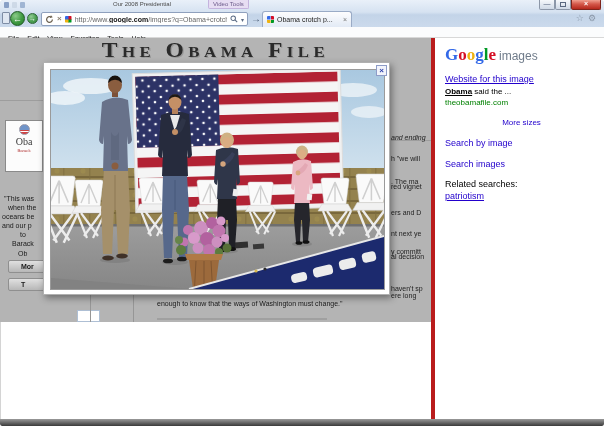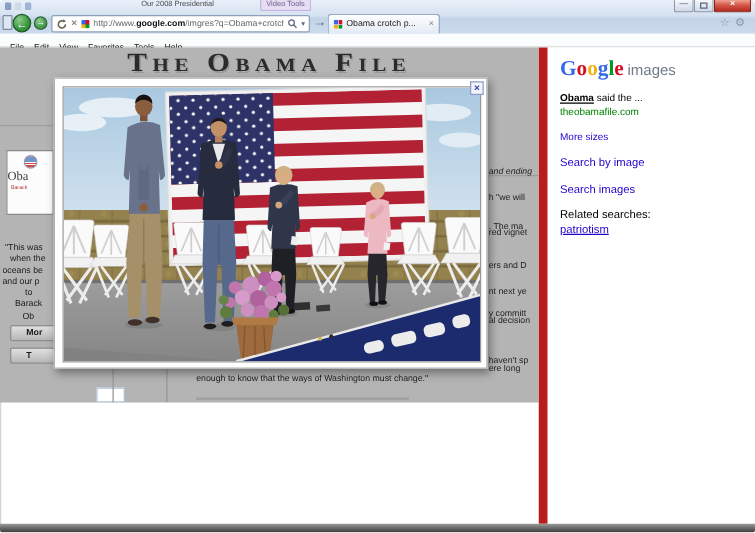--- a/index.html
+++ b/index.html
@@ -56,40 +56,40 @@
   #menubar span { display:inline-block; font-size:7px; color:#1a1a1a; padding:1px 4px; }
 
   
   #pagebg { position:absolute; left:0; top:38px; width:431px; height:284px; background:#b4b4b4; overflow:hidden; }
   .masthead { position:absolute; left:0; top:3px; width:100%; text-align:center;
               font-family:"Liberation Serif", serif; font-weight:bold; font-variant:small-caps;
               font-size:21px; line-height:18px; letter-spacing:4px; color:#2b2b2b;
               transform:scaleX(1.12); text-shadow:1px 1px 0 #9a9a9a; }
   .pg-hline { position:absolute; height:1px; background:#9d9d9d; }
   .logo-box { position:absolute; left:5px; top:82px; width:38px; height:52px; background:#fcfcfc;
-              border:1px solid #8a8a8a; text-align:left; padding-top:3px; }
+              border:1px solid #8a8a8a; text-align:center; padding-top:3px; }
   .sunrise { width:11px; height:11px; margin:0 auto 1px; border-radius:50%; border:1px solid #99a;
              background:linear-gradient(180deg,#6f94c9 0 52%,#fff 52% 60%,#cf4444 60% 68%,#fff 68% 76%,#cf4444 76% 100%); }
   .logo-word { font-family:"Liberation Serif", serif; font-size:10px; color:#3a3a3a; }
   .logo-cap { font-size:5px; color:#b03333; transform:scale(.85); }
   .quote-ln { position:absolute; font-size:7px; color:#1a1a1a; white-space:nowrap; }
   .pg-btn { position:absolute; left:8px; width:78px; height:13px; background:linear-gradient(#e0e0e0,#b7b7b7);
             border:1px solid #8f8f8f; border-radius:2px; font-size:7px; font-weight:bold; color:#1a1a1a;
             line-height:11px; padding-left:12px; }
   .mini-box { position:absolute; left:77px; top:272px; width:23px; height:12px; background:#fff;
               border:1px solid #aebfd4; font-size:6px; color:#4466bb; text-align:center; line-height:10px; }
   .vline { position:absolute; top:255px; width:1px; height:29px; background:#969696; }
   .frag { position:absolute; left:391px; width:42px; font-size:7px; color:#222; white-space:nowrap; }
   .frag.i { font-style:italic; }
   .bottom-ln { position:absolute; left:157px; top:262px; font-size:7px; color:#1a1a1a; white-space:nowrap; }
   .clip-bar { position:absolute; left:157px; top:280px; width:170px; height:2px; background:#8f8f8f; opacity:.55; }
 
   
   #gpanel { position:absolute; left:431px; top:38px; width:173px; height:381px; background:#fff;
-            border-left:7px solid #b91c1c; padding:7px 6px 0 10px; font-size:8px; color:#000; }
+            border-left:4px solid #b91c1c; padding:7px 6px 0 10px; font-size:8px; color:#000; }
   .glogo { margin-bottom:9px; }
   .glogo .gl { font-family:"Liberation Serif", serif; font-weight:bold; font-size:17px; }
   .c-blue{color:#3369E8}.c-red{color:#D50F25}.c-yel{color:#EEB211}.c-grn{color:#009925}
   .glogo .gsuffix { font-size:12px; color:#6f7b8a; margin-left:3px; }
   .glink { display:block; color:#2200CC; text-decoration:underline; font-size:9px; cursor:pointer; }
   .glink.nl { text-decoration:none; }
   .mb2{margin-bottom:2px}.mb3{margin-bottom:3px}.mb11{margin-bottom:11px}.mb10{margin-bottom:10px}
   .mb12{margin-bottom:12px}.mb13{margin-bottom:13px}
   .sitetitle b { font-weight:bold;text-decoration:underline; }
   .sitedomain { color:#008000; }
@@ -190,24 +190,25 @@
     <span class="frag" style="top:215px;">al decision</span>
     <span class="frag" style="top:247px;">haven't sp</span>
     <span class="frag" style="top:254px;">ere long</span>
     <span class="bottom-ln">enough to know that the ways of Washington must change."</span>
     <div class="clip-bar"></div>
   </div>
 
   <div id="gpanel">
     <div class="glogo"><span class="gl c-blue">G</span><span class="gl c-red">o</span><span class="gl c-yel">o</span><span class="gl c-blue">g</span><span class="gl c-grn">l</span><span class="gl c-red">e</span><span class="gsuffix">images</span></div>
 
+    <a class="glink mb3">Website for this image</a>
     <div class="sitetitle mb2"><b>Obama</b><span> said the ...</span></div>
     <div class="sitedomain mb11">theobamafile.com</div>
 
-    <a class="glink nl mb11" style="font-size:8px;">More sizes</a>
+    <a class="glink nl mb11" style="font-size:8px;text-align:center;">More sizes</a>
 
     <a class="glink nl mb11">Search by image</a>
     <a class="glink nl mb10">Search images</a>
 
     <div class="mb2" style="font-size:9px;">Related searches:</div>
     <a class="glink mb12">patriotism</a>
 
   </div>
 
   <div id="overlay">

